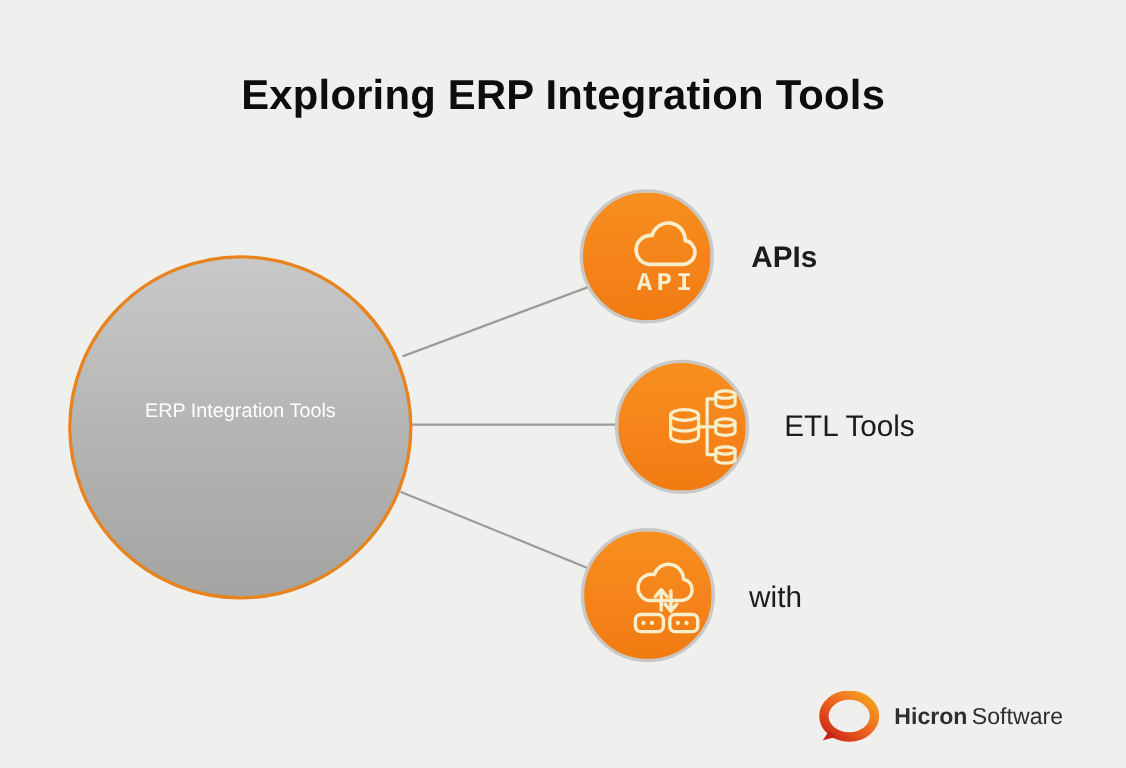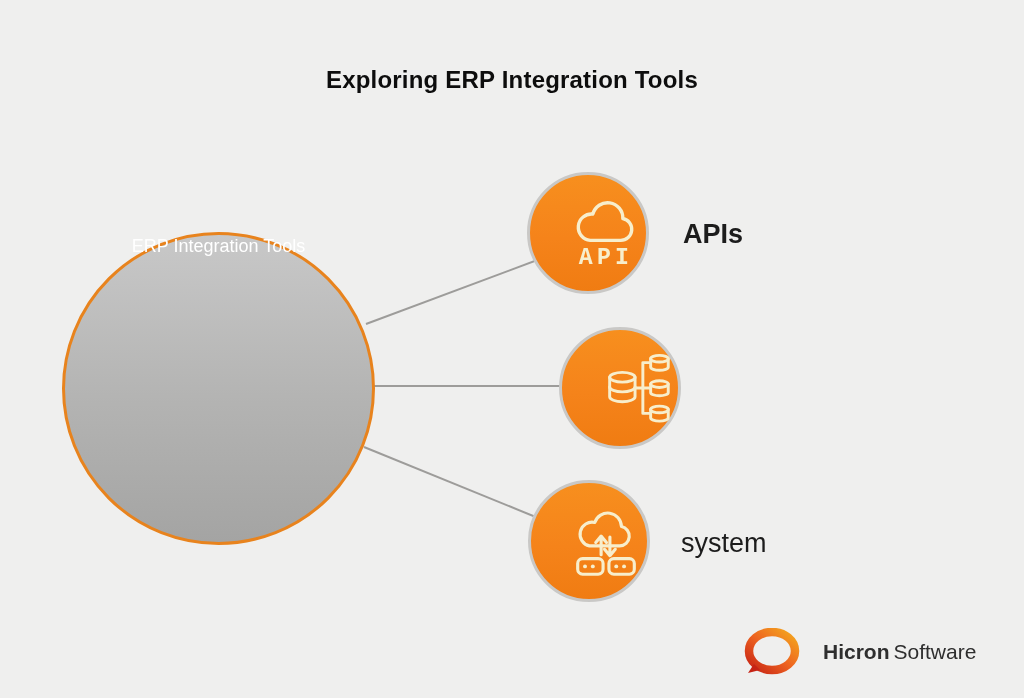--- a/index.html
+++ b/index.html
@@ -12,21 +12,21 @@
     background: #efefee;
     overflow: hidden;
   }
 
   .title {
     position: absolute;
     top: 66px;
     left: 0;
     width: 100%;
     text-align: center;
-    font-size: 24px;
+    font-size: 38px;
     font-weight: 700;
     color: #0d0d0d;
     letter-spacing: 0.2px;
   }
 
   .connectors {
     position: absolute;
     top: 0; left: 0;
     width: 1024px; height: 698px;
   }
@@ -36,21 +36,21 @@
     left: 62px;
     top: 232px;
     width: 307px;
     height: 307px;
     border-radius: 50%;
     border: 3px solid #e8831d;
     background: linear-gradient(180deg, #c8c8c8 0%, #b3b3b2 55%, #a4a4a3 100%);
     display: flex;
     flex-direction: column;
     align-items: center;
-    justify-content: flex-start;
+    justify-content: center;
     text-align: center;
     color: #ffffff;
   }
   .main-circle .heading {
     font-size: 18px;
     margin: 0 0 30px 0;
     max-width: 240px;
     line-height: 1.3;
   }
   .main-circle .description {
@@ -103,21 +103,21 @@
   .label-ipaas { left: 681px; top: 543px; }
 
   .branding {
     position: absolute;
     left: 744px;
     top: 628px;
     display: flex;
     align-items: center;
   }
   .brand-text {
-    margin-left: 23px;
+    margin-left: 13px;
     font-size: 21px;
     color: #2e2e2e;
     white-space: nowrap;
   }
   .brand-text .bold { font-weight: 700; }
   .brand-text .regular { font-weight: 400; margin-left: 4px; }
 </style>
 </head>
 <body>
 
@@ -155,38 +155,39 @@
       <g>
         <ellipse class="icon-stroke" stroke-width="3" cx="65" cy="12" rx="9" ry="3.4"></ellipse>
         <path class="icon-stroke" stroke-width="3" d="M56 12 v8.5 c0 1.9 4 3.4 9 3.4 s9 -1.5 9 -3.4 v-8.5"></path>
         <ellipse class="icon-stroke" stroke-width="3" cx="65" cy="38" rx="9" ry="3.4"></ellipse>
         <path class="icon-stroke" stroke-width="3" d="M56 38 v8.5 c0 1.9 4 3.4 9 3.4 s9 -1.5 9 -3.4 v-8.5"></path>
         <ellipse class="icon-stroke" stroke-width="3" cx="65" cy="64" rx="9" ry="3.4"></ellipse>
         <path class="icon-stroke" stroke-width="3" d="M56 64 v8.5 c0 1.9 4 3.4 9 3.4 s9 -1.5 9 -3.4 v-8.5"></path>
       </g>
     </svg>
   </div>
+  <div class="node-label label-etl">ETL Tools</div>
 
   <div class="node node-ipaas">
     <svg width="82" height="82" viewBox="0 0 84 84" xmlns="http://www.w3.org/2000/svg">
 
       <path class="icon-stroke" stroke-width="3.2" d="M25 47 h31 a10 10 0 0 0 1.8 -19.8 A14 14 0 0 0 30.5 23 A11.5 11.5 0 0 0 25 47 Z"></path>
 
       <path class="icon-stroke" stroke-width="3.2" d="M37 56 V38 M31.5 43.5 L37 37 L42.5 43.5"></path>
       <path class="icon-stroke" stroke-width="3.2" d="M46 38 V56 M40.5 50.5 L46 57 L51.5 50.5"></path>
 
       <rect class="icon-stroke" stroke-width="3.2" x="13" y="60" width="26" height="16" rx="5"></rect>
       <rect class="icon-stroke" stroke-width="3.2" x="45" y="60" width="26" height="16" rx="5"></rect>
       <circle class="icon-fill" cx="20.5" cy="68" r="2"></circle>
       <circle class="icon-fill" cx="28.5" cy="68" r="2"></circle>
       <circle class="icon-fill" cx="52.5" cy="68" r="2"></circle>
       <circle class="icon-fill" cx="60.5" cy="68" r="2"></circle>
     </svg>
   </div>
-  <div class="node-label label-ipaas">system</div>
+  <div class="node-label label-ipaas">with</div>
 
   <div class="branding">
     <svg width="56" height="48" viewBox="0 0 56 48" xmlns="http://www.w3.org/2000/svg">
       <defs>
         <linearGradient id="ringGrad" x1="1" y1="0" x2="0" y2="1">
           <stop offset="0" stop-color="#f4a81e"></stop>
           <stop offset="0.5" stop-color="#ee6420"></stop>
           <stop offset="1" stop-color="#c62315"></stop>
         </linearGradient>
       </defs>

